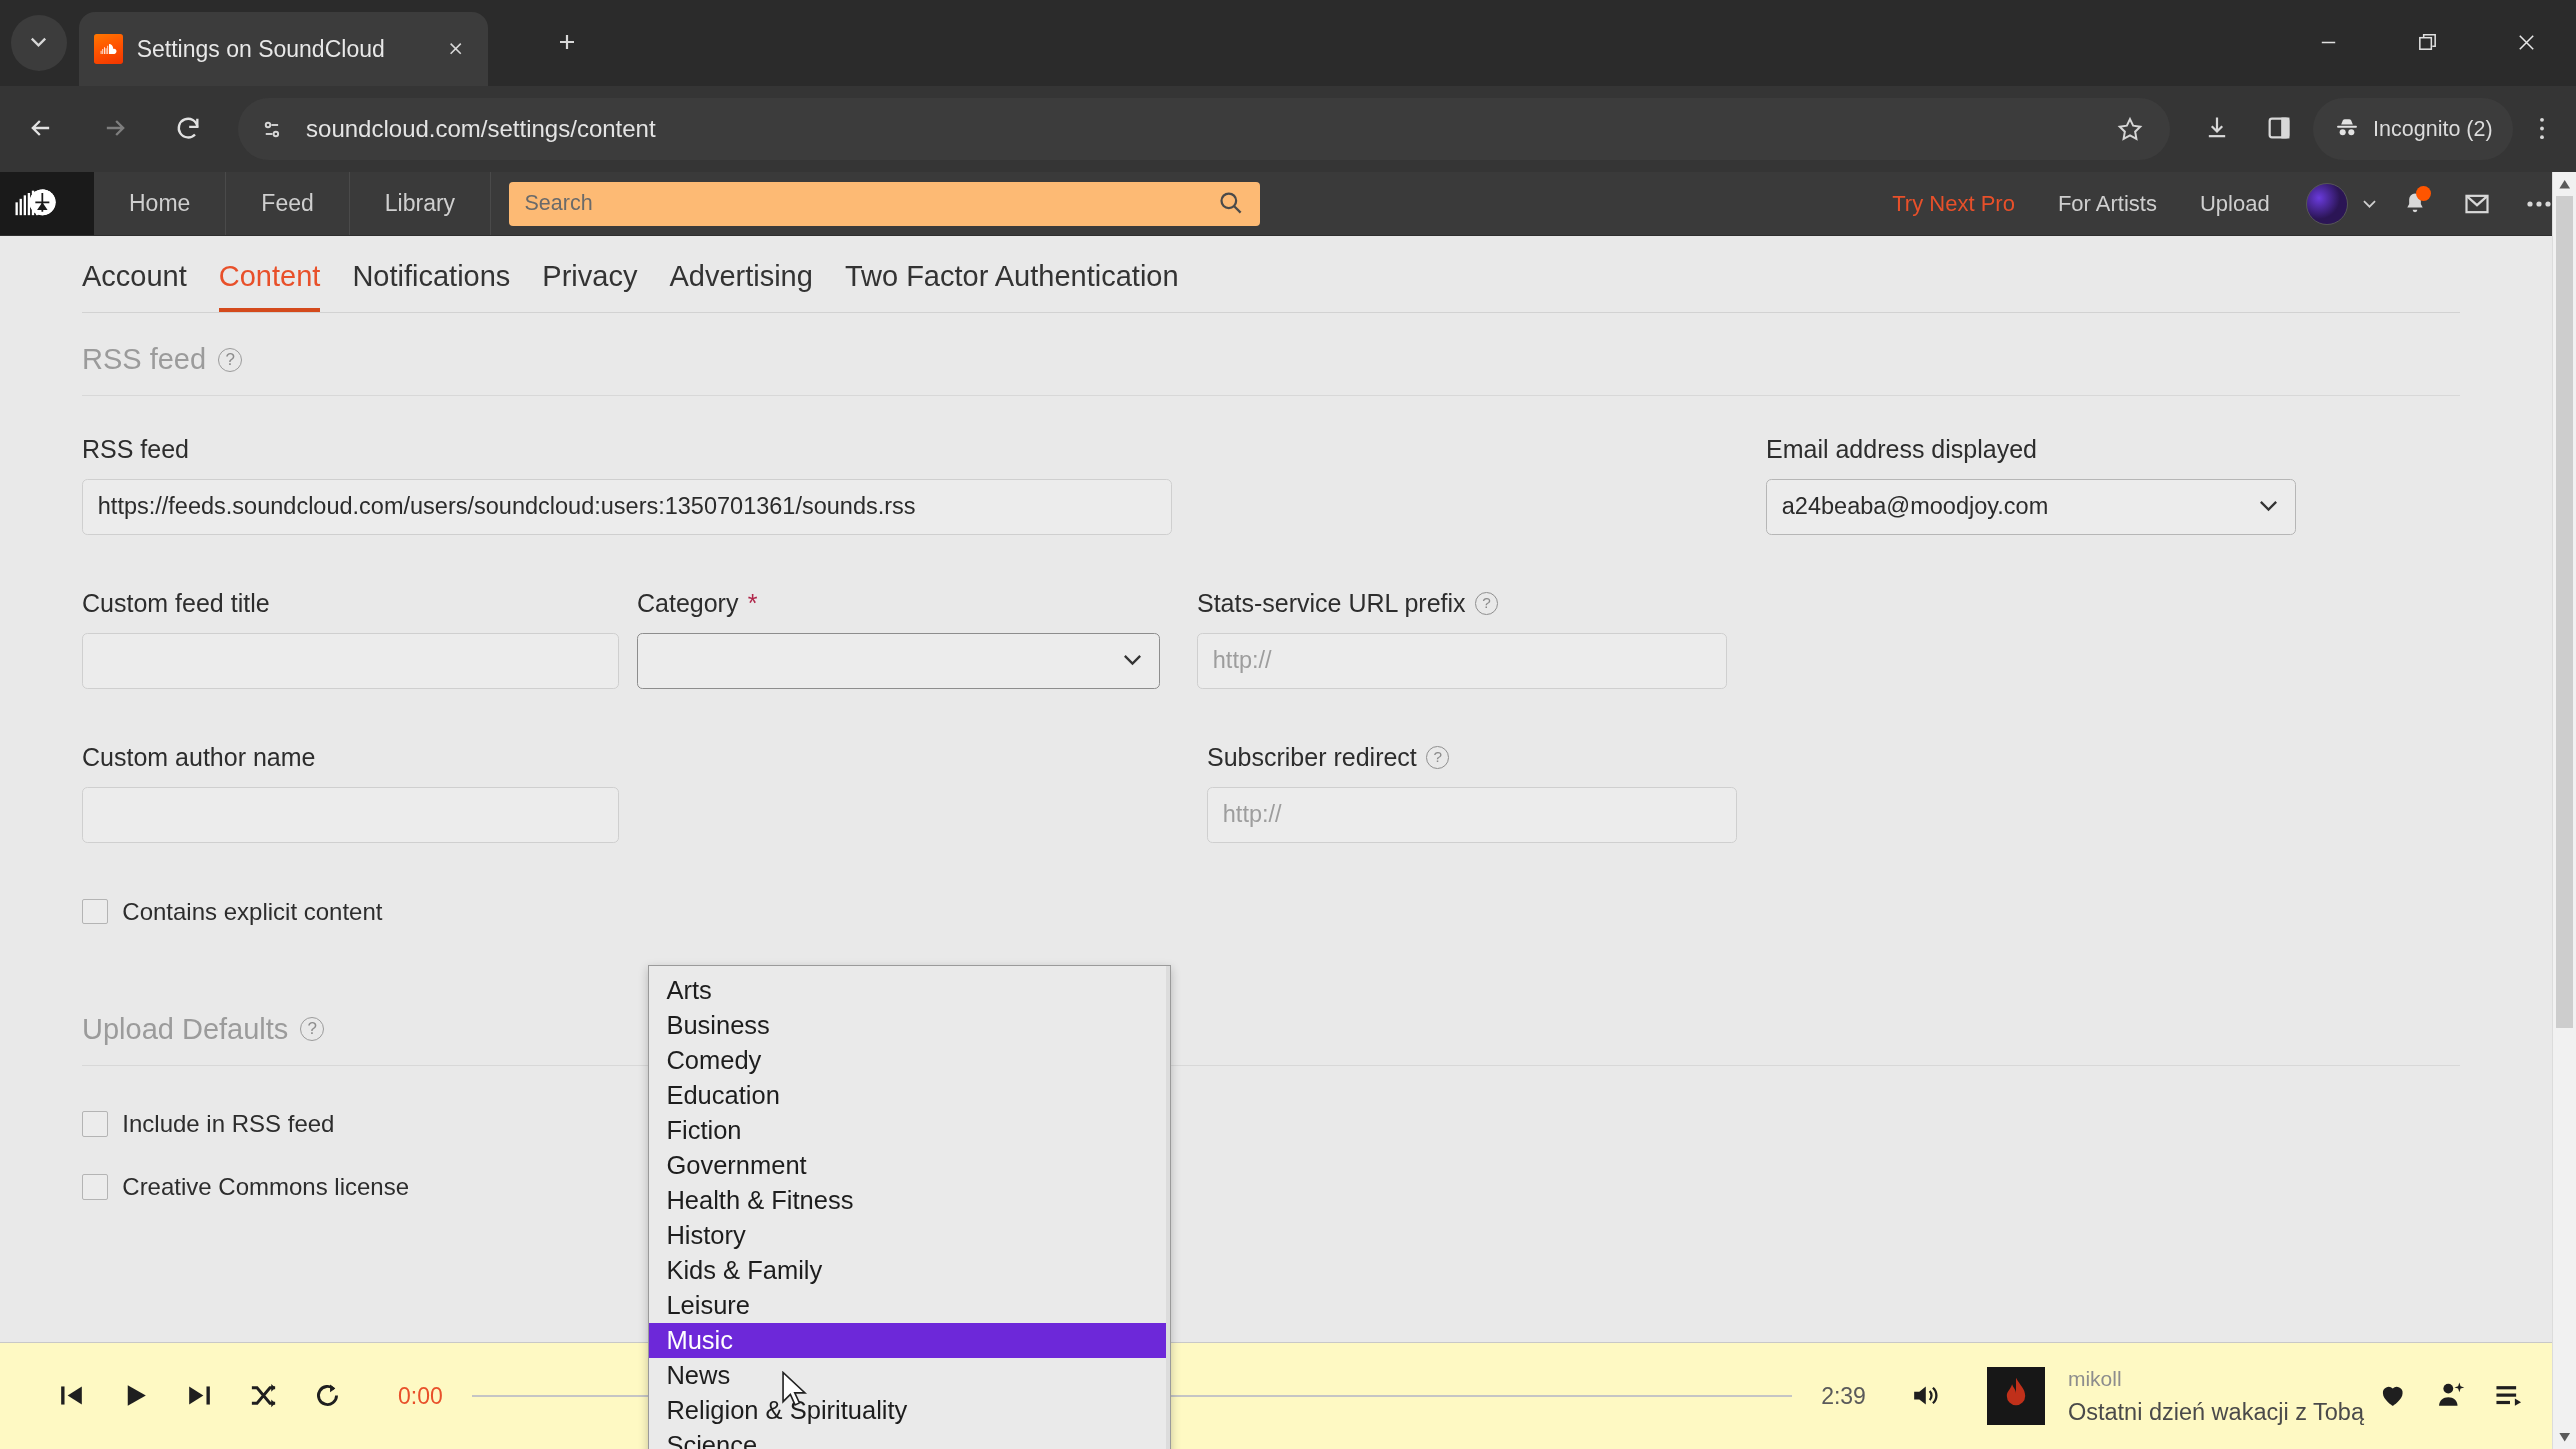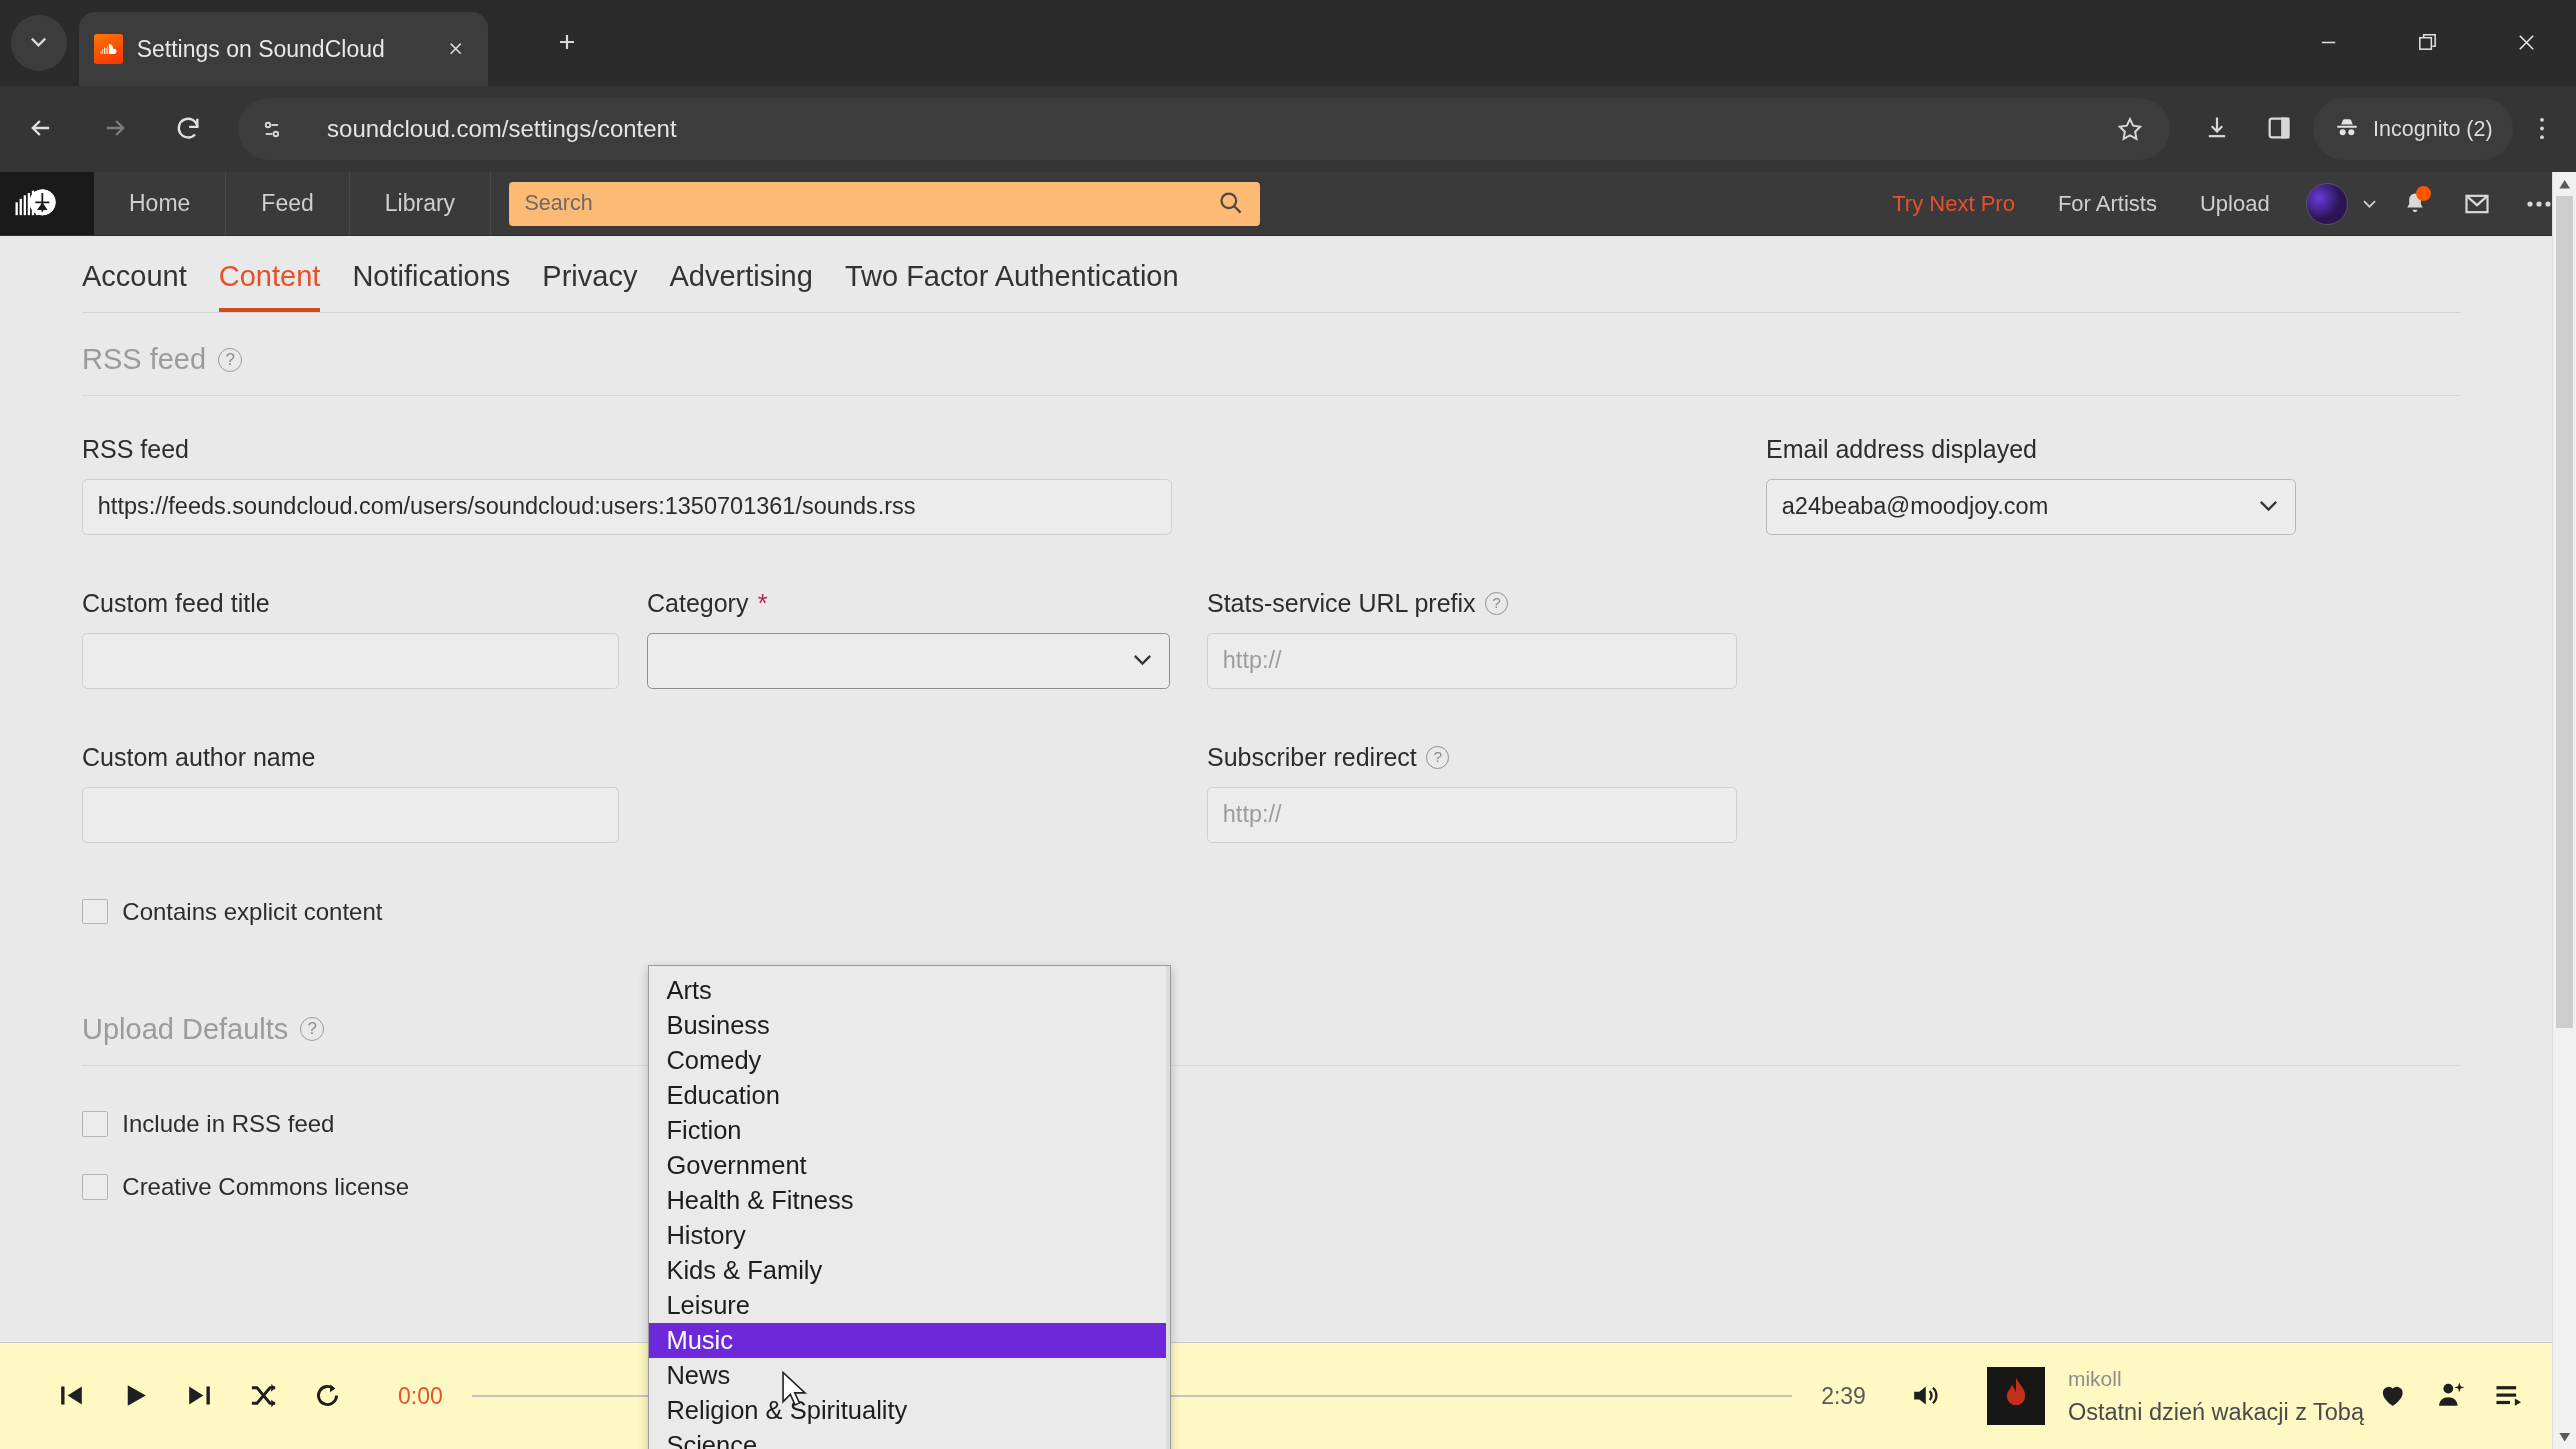--- a/index.html
+++ b/index.html
@@ -63,21 +63,21 @@
   }
   .nav-btn {
     width: 64px; height: 64px; border-radius: 32px; margin-left: 9.4px;
     display: flex; align-items: center; justify-content: center; flex: 0 0 auto;
   }
   .nav-btn svg { width: 28px; height: 28px; }
 
   .omnibox {
     flex: 1 1 auto; height: 62px; margin: 0 16px 0 17.4px;
     background: #3c3c3c; border-radius: 31px;
-    display: flex; align-items: center; padding: 0 20px; gap: 21px;
+    display: flex; align-items: center; padding: 0 20px;
   }
   .omni-icon { width: 29.5px; height: 29.5px; flex: 0 0 auto; display:flex; align-items:center; justify-content:center;}
   .omni-icon svg { width: 27px; height: 27px; }
   .omni-url {
     flex: 1 1 auto; color: #e4e4e4; font-size: 24px; margin-left: 19px;
     white-space: nowrap; overflow: hidden;
   }
   .omni-star { width: 40px; height: 40px; flex: 0 0 auto; display:flex; align-items:center; justify-content:center; }
   .omni-star svg { width: 28px; height: 28px; }
 
@@ -532,21 +532,21 @@
                 </span>
               </div>
             </div>
           </div>
 
           <div class="row" style="margin-top:54px;">
             <div class="col-a" style="width:537px;">
               <div class="field-label">Custom feed title</div>
               <div class="txt-input"></div>
             </div>
-            <div class="col-b" style="margin-left:28px;">
+            <div class="col-b" style="margin-left:18px;">
               <div class="field-label">
                 <span>Category</span>
                   <span class="req">*</span>
               </div>
               <div class="select-box open">
                 <span></span>
                 <span>
                   <svg viewBox="0 0 24 18" fill="none" stroke="#333" stroke-width="2.4">
                       <path d="M4 5l8 8 8-8"></path>
                     </svg>

